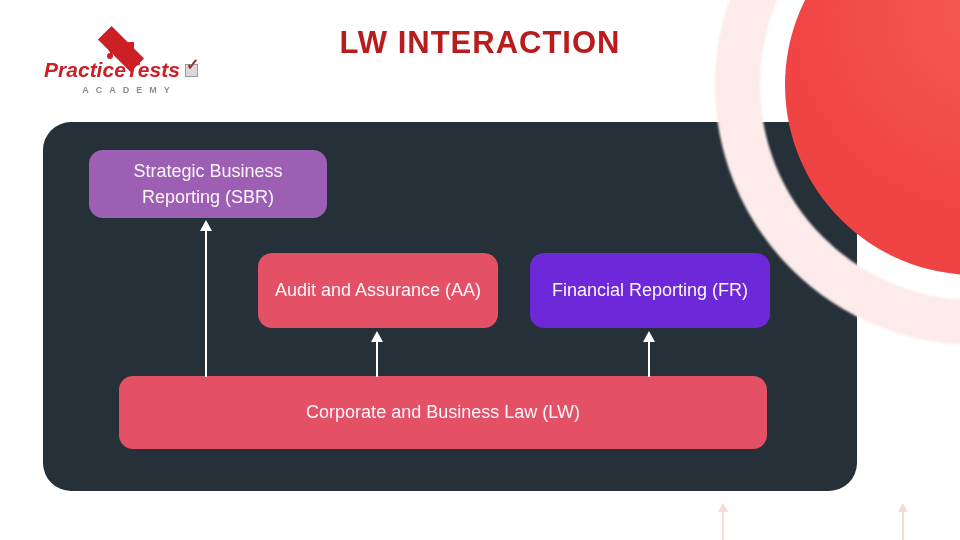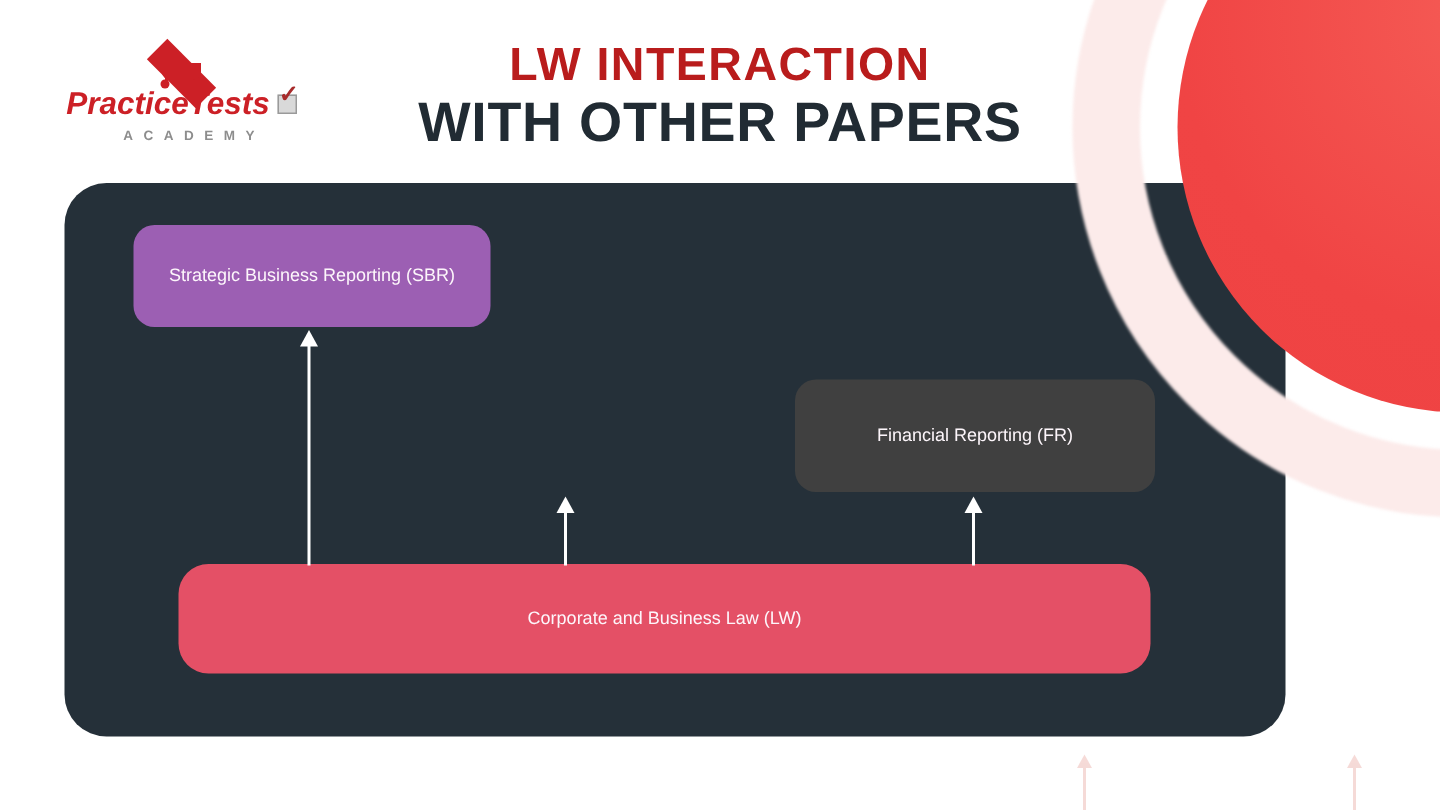--- a/index.html
+++ b/index.html
@@ -25,21 +25,21 @@
   .academy{margin-top:3px;font-size:9px;font-weight:700;color:#8d8d8d;letter-spacing:7px;text-indent:7px;margin-left:10px;}
 
   .titles{position:absolute;left:0;right:0;top:27px;text-align:center;z-index:2;line-height:1;}
   .title-accent{font-size:31px;font-weight:800;color:#b91c1c;letter-spacing:1px;}
   .title-dark{font-size:37px;font-weight:800;color:#212b33;letter-spacing:0.5px;margin-top:5px;}
 
   
   .panel{position:absolute;left:43px;top:122px;width:814px;height:369px;background:#253039;
          border-radius:28px;z-index:1;}
   .node{position:absolute;display:flex;align-items:center;justify-content:center;
-        text-align:center;color:#fdf6fb;font-size:12px;line-height:1.45;border-radius:14px;
+        text-align:center;color:#fdf6fb;font-size:18px;line-height:1.45;border-radius:14px;
         padding:0 14px;box-sizing:border-box;}
   .node-sbr{left:46px;top:28px;width:238px;height:68px;}
   .node-aa{left:215px;top:131px;width:240px;height:75px;}
   .node-fr{left:487px;top:131px;width:240px;height:75px;}
   .node-lw{left:76px;top:254px;width:648px;height:73px;}
 
   .arrow{position:absolute;}
   .arrow .line{position:absolute;width:2px;background:#ffffff;left:5px;top:10px;}
   .arrow .head{position:absolute;left:0;top:0;width:0;height:0;
                border-left:6px solid transparent;border-right:6px solid transparent;
@@ -80,35 +80,37 @@
       <span class="brand">PracticeTests</span>
       <span class="checkbox">
         <span class="check">✓</span>
       </span>
     </div>
     <div class="academy">ACADEMY</div>
   </div>
 
   <div class="titles">
     <div class="title-accent">LW INTERACTION</div>
-    <div class="title-dark">WITH OTHER PAPERS</div>
   </div>
 
   <div class="panel">
 
     <div class="node node-sbr" style="background: rgb(156, 95, 179);">
       <span>Strategic Business Reporting (SBR)</span>
     </div>
 
+    <div class="node node-aa" style="background: rgb(228, 80, 102);">
+      <span>Audit and Assurance (AA)</span>
+    </div>
 
-    <div class="node node-fr" style="background: #404040;">
+    <div class="node node-fr" style="background: #6d28d9;">
       <span>Financial Reporting (FR)</span>
     </div>
 
-    <div class="node node-lw" style="background: rgb(228, 80, 102); border-radius: 20px;">
+    <div class="node node-lw" style="background: rgb(228, 80, 102);">
       <span>Corporate and Business Law (LW)</span>
     </div>
 
     <div class="arrow arrow-sbr">
       <div class="head"></div>
       <div class="line"></div>
     </div>
     <div class="arrow arrow-aa">
       <div class="head"></div>
       <div class="line"></div>

